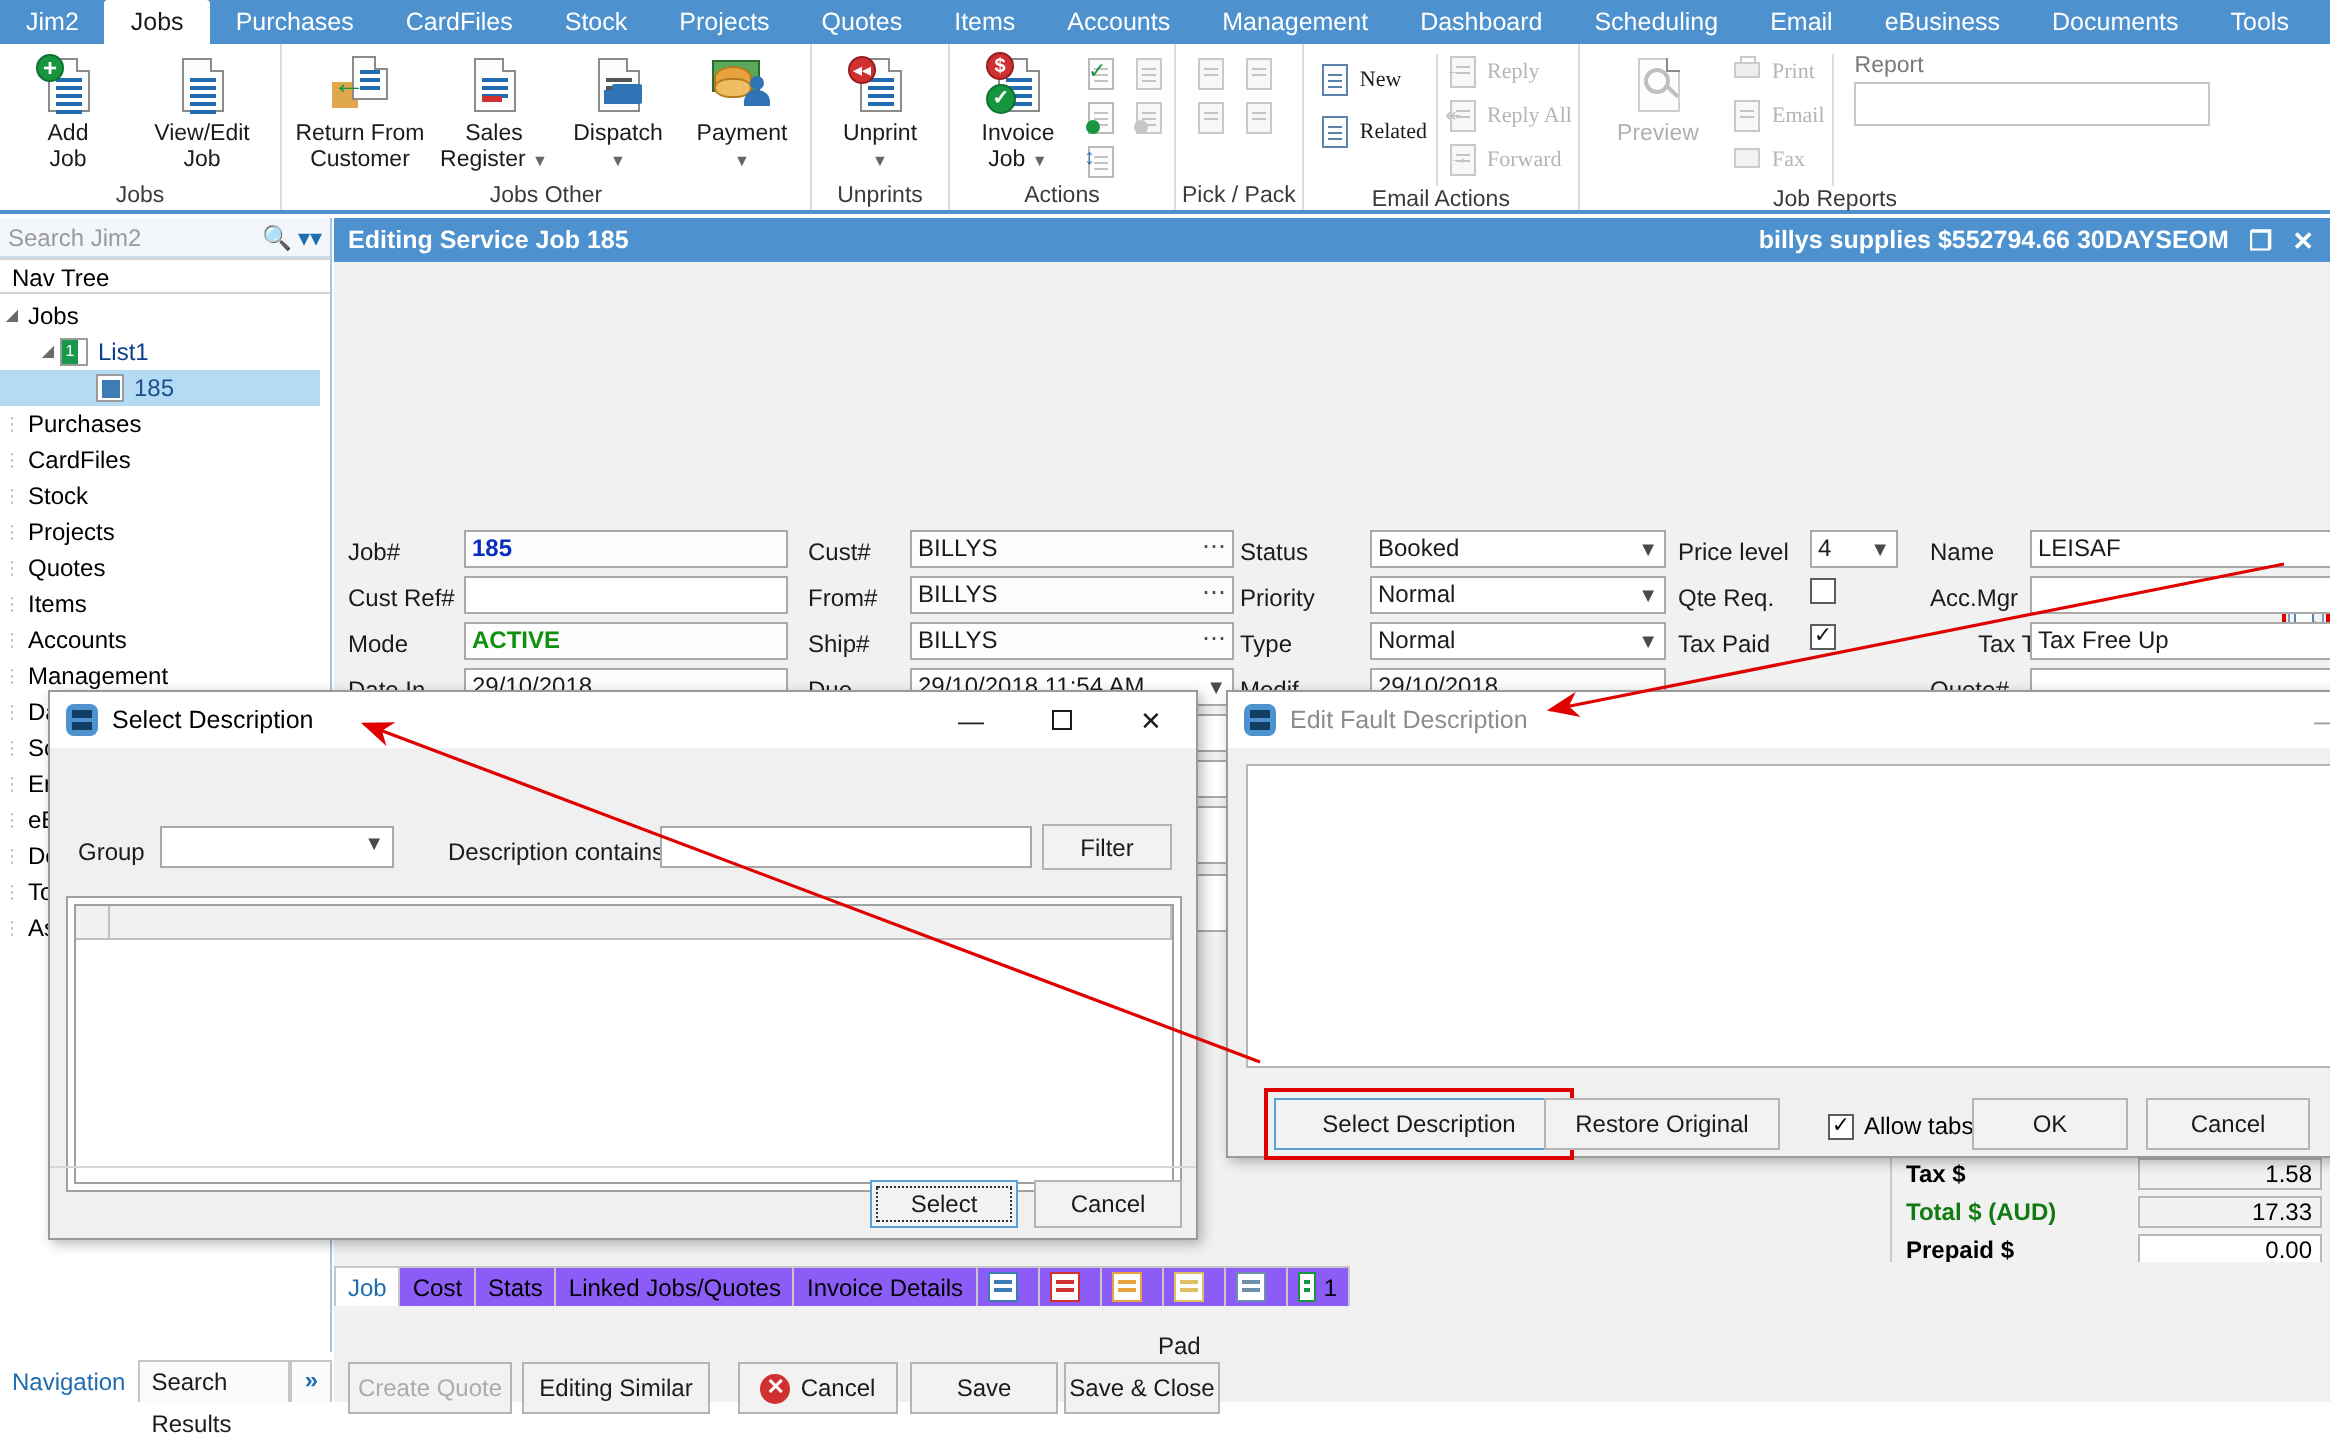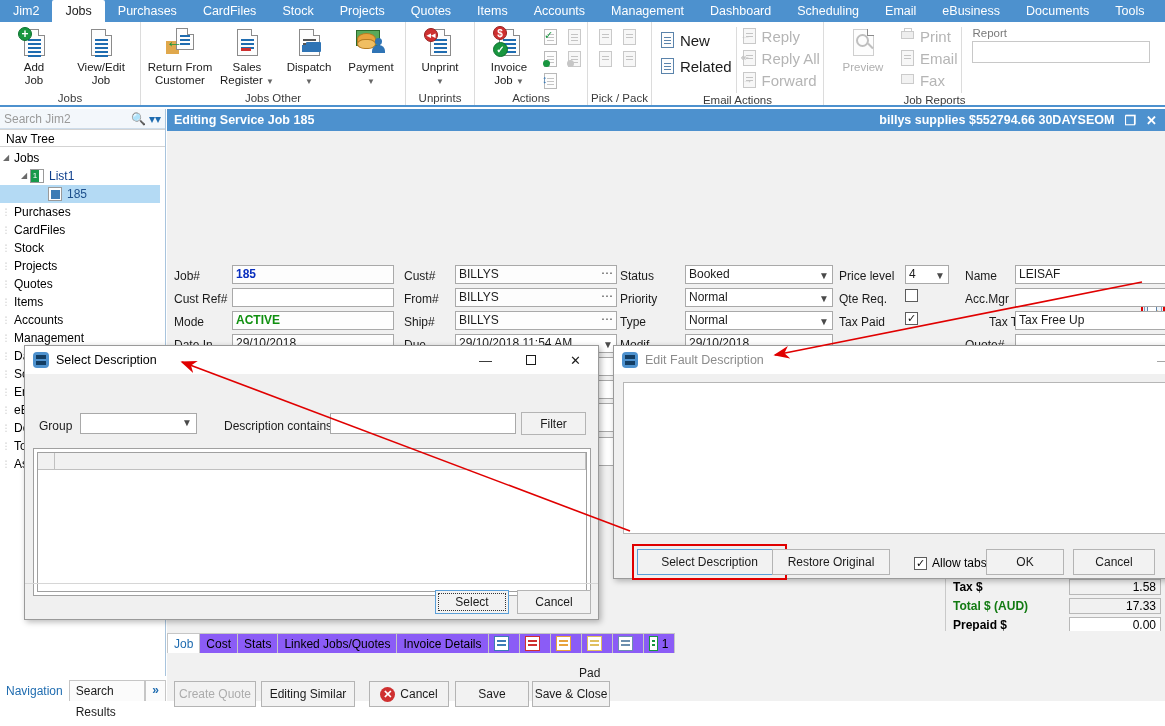--- a/index.html
+++ b/index.html
@@ -149,21 +149,21 @@
   .sdoc {
     position: absolute; left: 2px; top: 1px; width: 13px; height: 16px;
     background: #fdfdfd; border: 1px solid #b9b9b9;
   }
   .sdoc.grey { border-color: #c9c9c9; background: #f7f7f7; }
   .sdoc .sl { position: absolute; left: 2px; top: 4px; right: 2px; }
   .sdoc .sl i { display:block; height:1px; background:#c4c4c4; margin-bottom:2px; }
   .mini-col { display: flex; flex-direction: column; gap: 4px; padding-top: 3px;}
   .mini-row { display: flex; gap: 6px; }
   .mini-btn { display:flex; align-items:center; gap:3px; cursor:default; }
-  .mini-lbl { font-size: 15px; color:#1b1b1b; }
+  .mini-lbl { font-size: 11px; color:#1b1b1b;font-family:Liberation Serif, serif; }
   .mini-lbl.dis { color: #b5b5b5; }
   .sep-v { width:1px; background:#dcdcdc; margin: 2px 4px 0 4px; height:66px; }
   .report-wrap { padding: 2px 6px 0 6px; width: 190px; }
   .report-lbl { font-size: 11.5px; color: #7a7a7a; margin-bottom: 2px; }
   .report-combo {
     height: 22px; border: 1px solid #c8c8c8; background: #fff;
     position: relative;
   }
   .check-doc-green { position:absolute; left:2px; top:1px; color:#18963f; font-size:11px;}
 

